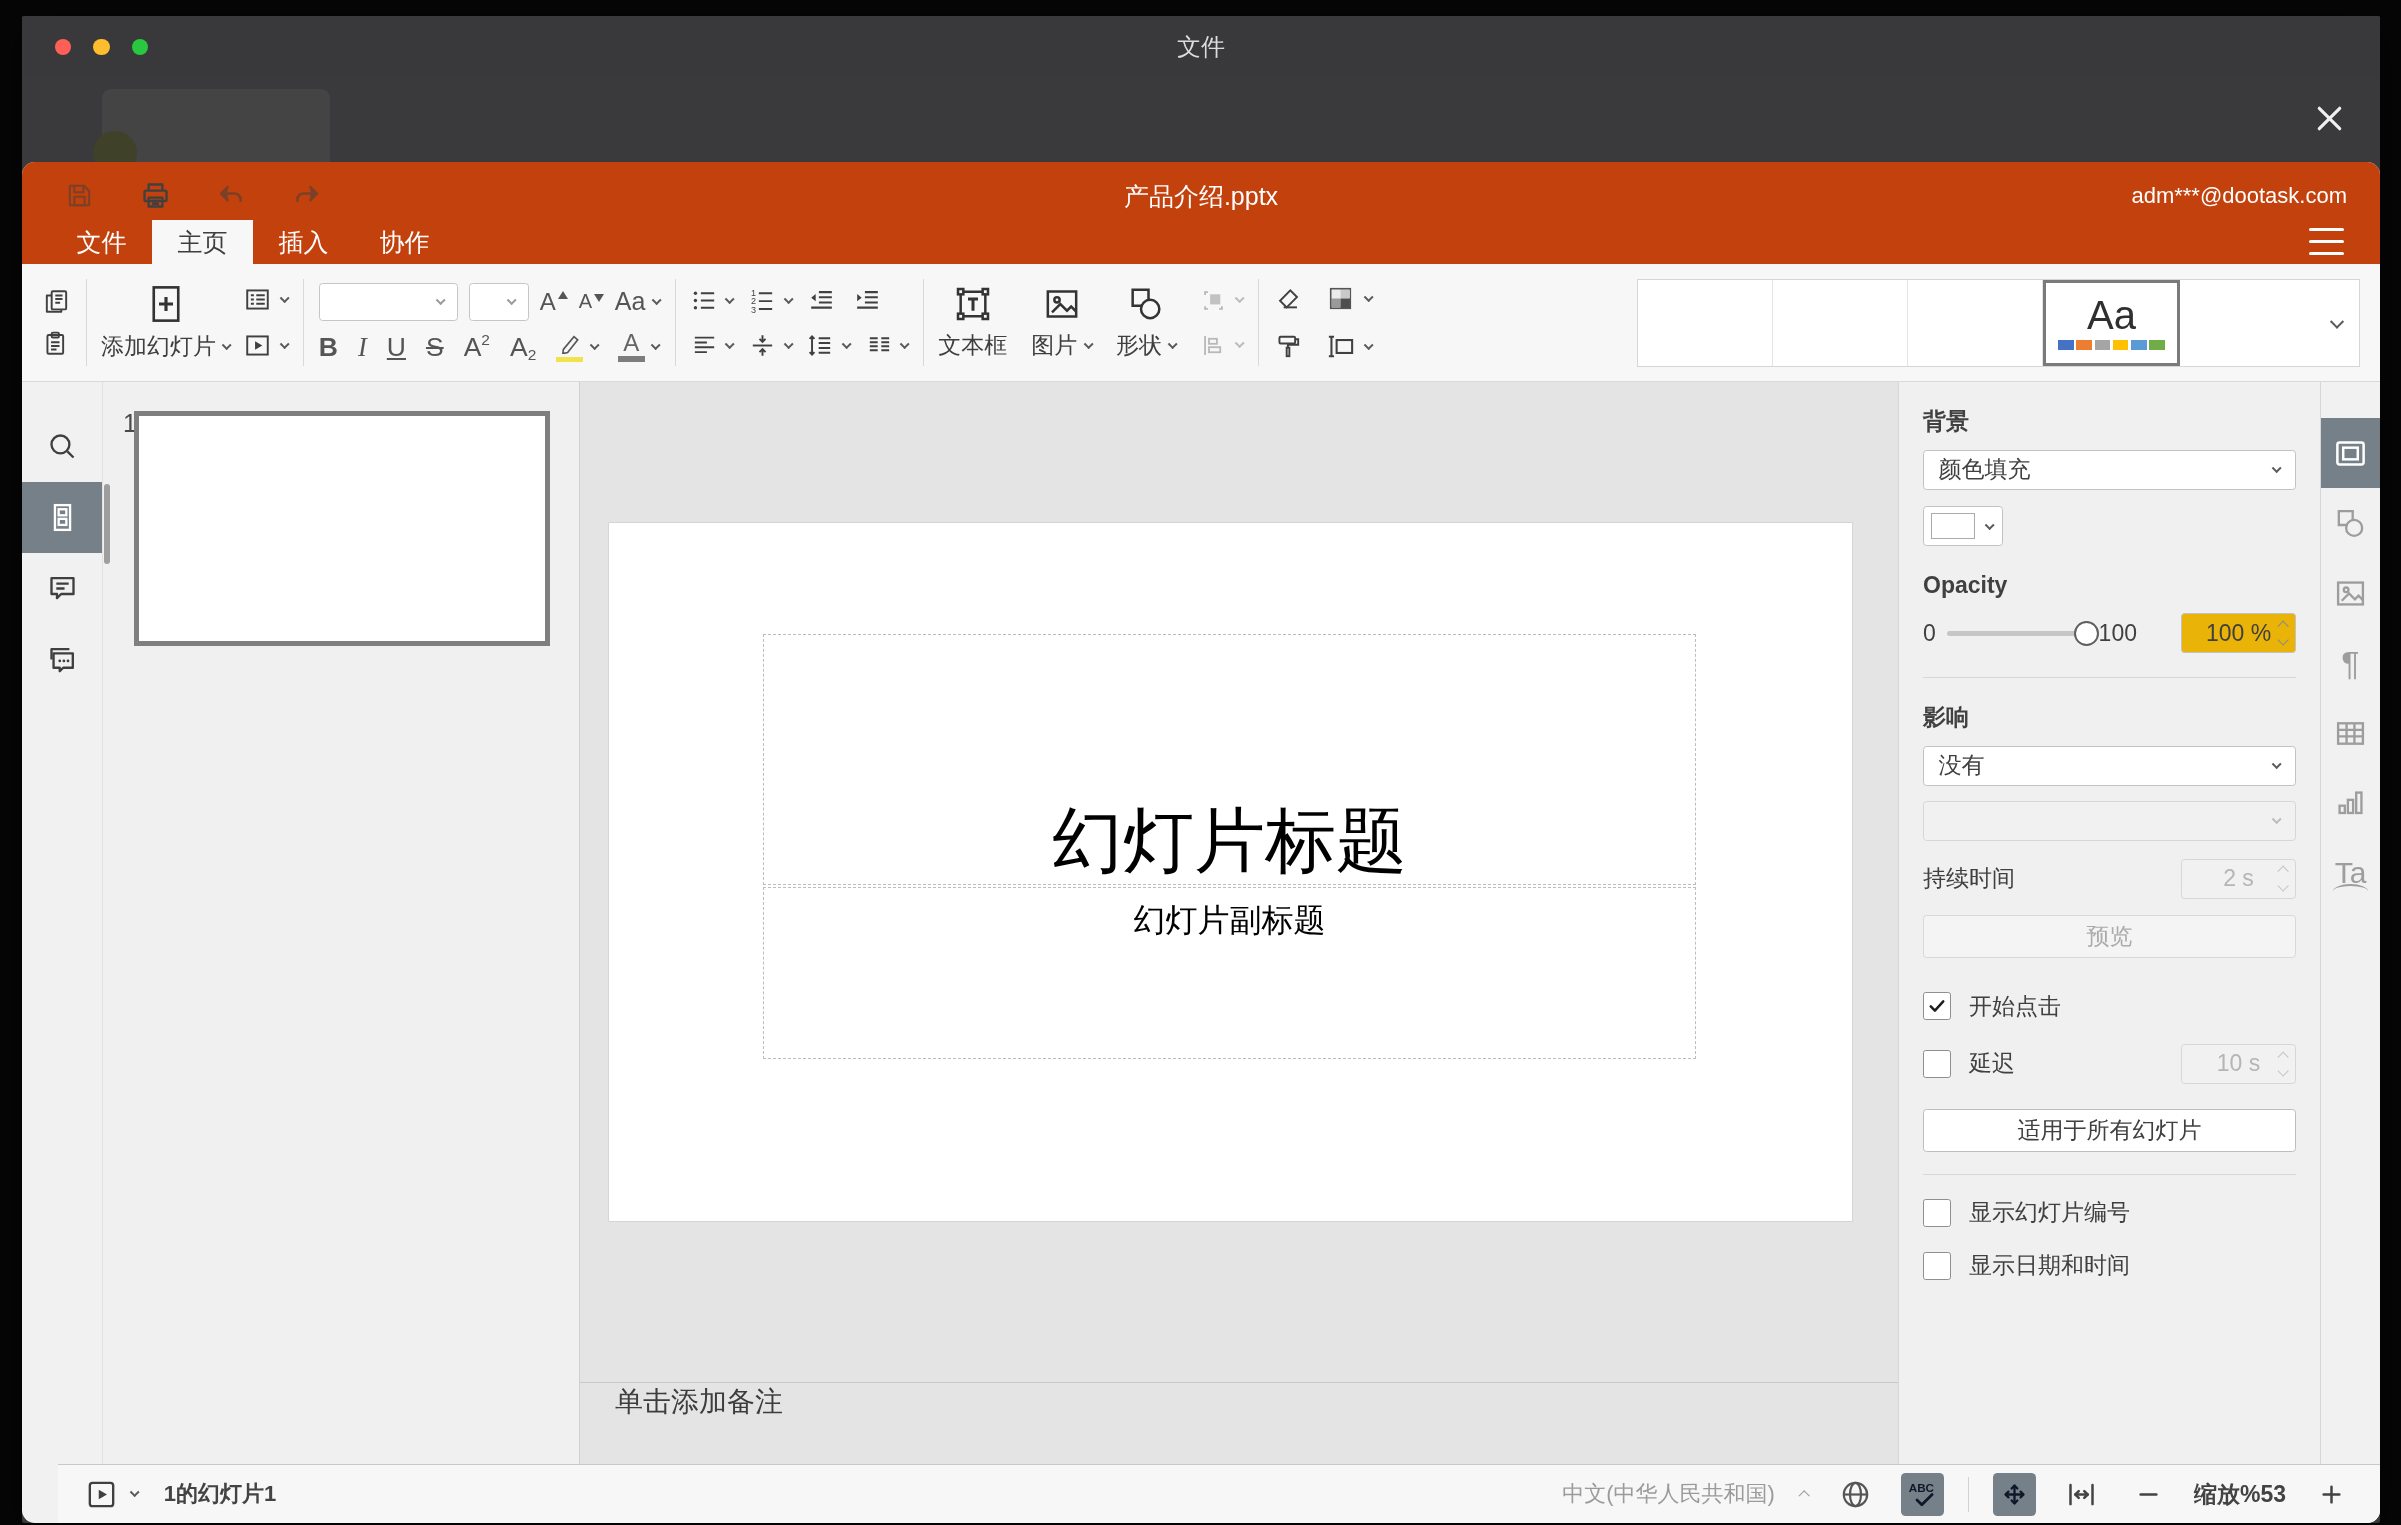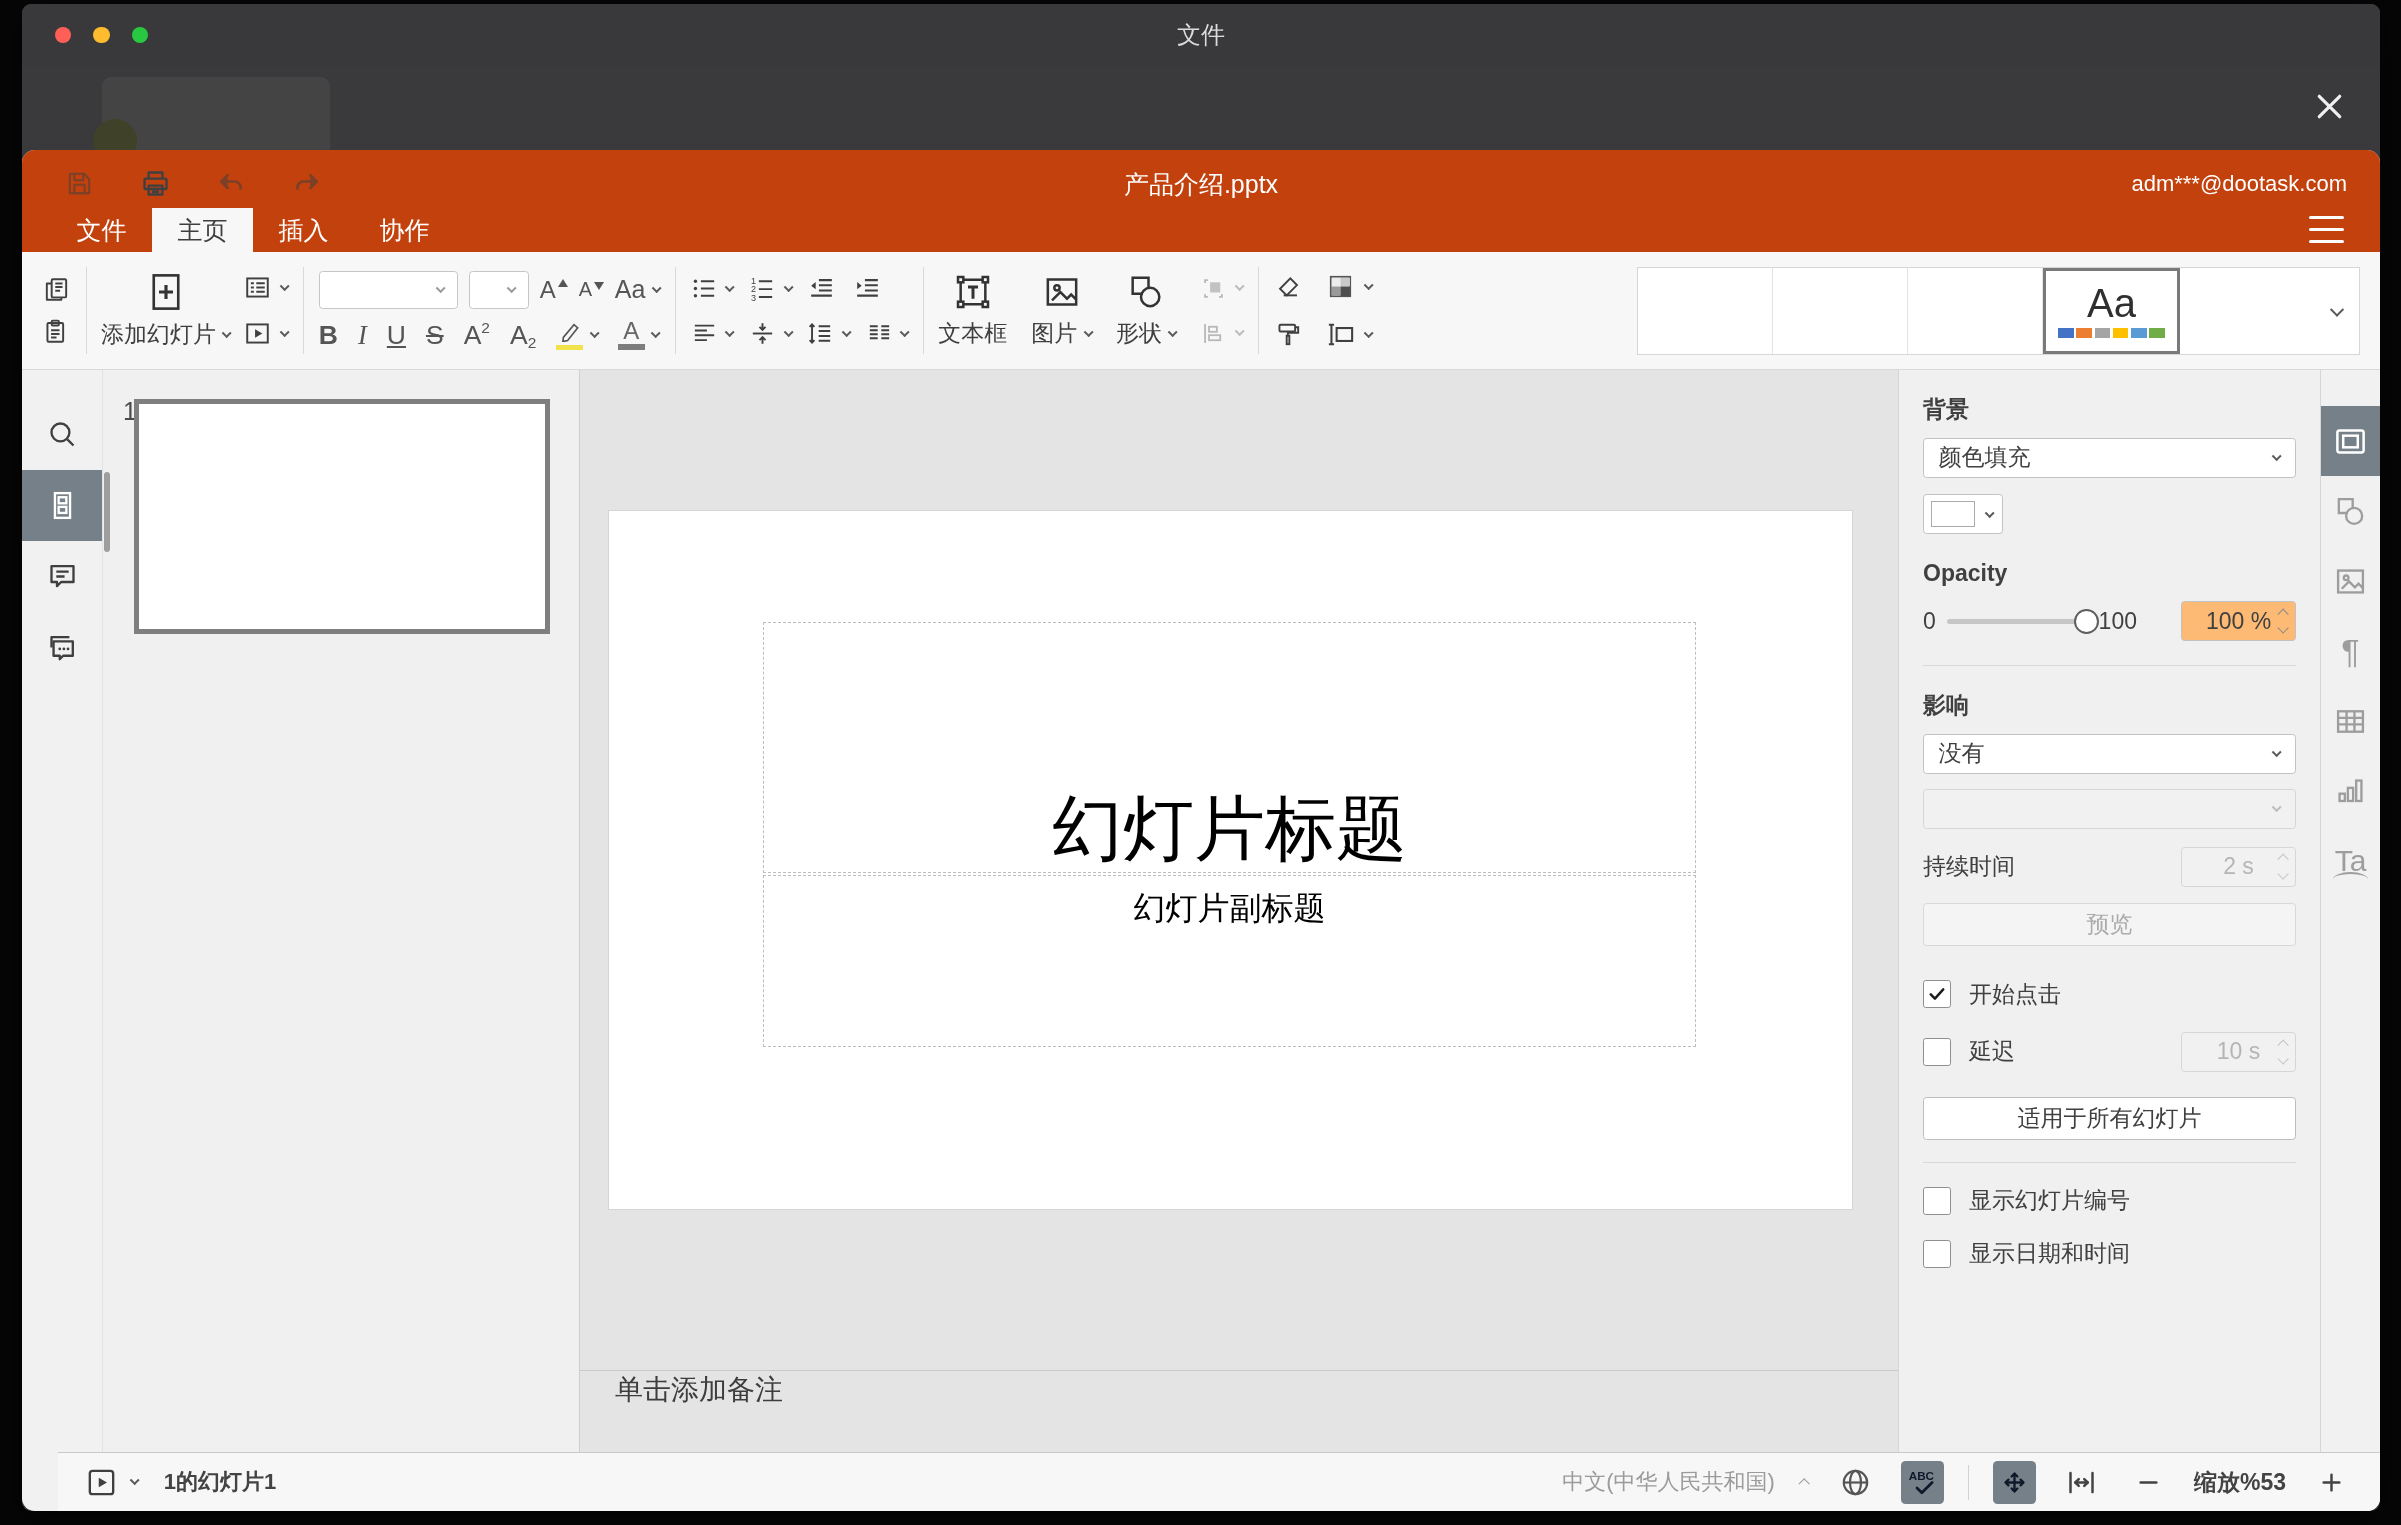--- a/index.html
+++ b/index.html
@@ -1,19 +1,19 @@
 <!DOCTYPE html>
 <html style="font-size:14.6px"><head>
 <meta charset="utf-8">
 <style>
   html,body{margin:0;padding:0;background:#000;}
   body{font-family:"Liberation Sans","DejaVu Sans",sans-serif;-webkit-font-smoothing:antialiased;}
   *{box-sizing:border-box;}
   .screen{position:relative;width:2401px;height:1526px;background:#060606;overflow:hidden;}
-  .window{position:absolute;left:22px;top:4px;width:2358px;height:1507px;border-radius:9px;overflow:hidden;background:#3a3a3c;box-shadow:0 9px 36px rgba(0,0,0,.6);}
+  .window{position:absolute;left:22px;top:16px;width:2358px;height:1507px;border-radius:2px;overflow:hidden;background:#3a3a3c;box-shadow:0 9px 36px rgba(0,0,0,.6);}
 
   
   .titlebar{height:62px;background:#39393b;display:flex;align-items:center;position:relative;}
   .lights{position:absolute;left:33px;top:0;height:100%;display:flex;align-items:center;gap:22px;}
   .light{width:16.4px;height:16.4px;border-radius:50%;}
   .light.red{background:#ff5f57;}.light.yellow{background:#febc2e;}.light.green{background:#28c840;}
   .tb-title{flex:1;text-align:center;color:#dcdcdc;font-size:24px;}
 
   
   .darkzone{height:84px;position:relative;background:#3a3a3c;}
@@ -95,21 +95,21 @@
   
   .rpanel{width:422px;background:#f0f0f0;border-left:0.9px solid #d6d6d6;padding:24px 24px 0;font-size:23px;color:#404040;flex:none;overflow:hidden;}
   .rp-label{font-weight:bold;margin-bottom:12.8px;}
   .rp-combo{height:40px;background:#fff;border:0.9px solid #c2c2c2;border-radius:3.6px;display:flex;align-items:center;justify-content:space-between;padding:0 14.6px;cursor:pointer;}
   .rp-combo.dis{background:#f1f1f1;color:#b5b5b5;border-color:#d6d6d6;cursor:default;}
   .swatch-btn{width:80px;height:40px;background:#fff;border:0.9px solid #c2c2c2;border-radius:3.6px;display:flex;align-items:center;padding:0 9px 0 7.3px;justify-content:space-between;margin-top:16.4px;cursor:pointer;}
   .swatch{width:44px;height:25.5px;background:#fff;border:0.9px solid #ababab;}
   .slider-row{display:flex;align-items:center;margin-top:14.6px;}
   .track{width:139px;height:5.5px;background:#c6c6c6;border-radius:2.7px;margin:0 12.8px 0 11px;position:relative;cursor:pointer;}
   .knob{position:absolute;right:-12.8px;top:-10px;width:25px;height:25px;border-radius:50%;background:#fff;border:2.3px solid #5f5f5f;}
-  .spin{width:115px;height:40px;background:#fdba74;border:0.9px solid #c2c2c2;border-radius:3.6px;display:flex;align-items:center;justify-content:center;position:relative;margin-left:auto;cursor:text;}
+  .spin{width:115px;height:40px;background:#eab308;border:0.9px solid #c2c2c2;border-radius:3.6px;display:flex;align-items:center;justify-content:center;position:relative;margin-left:auto;cursor:text;}
   .spin.dis{background:#f1f1f1;color:#b5b5b5;border-color:#d6d6d6;cursor:default;}
   .spin .arrows{position:absolute;right:8.2px;top:0;height:100%;display:flex;flex-direction:column;justify-content:center;gap:6.4px;}
   .spin .arrows i{width:8.2px;height:8.2px;border-right:1.8px solid #8a8a8a;border-bottom:1.8px solid #8a8a8a;display:block;}
   .spin.dis .arrows i{border-color:#c4c4c4;}
   .arr-up{transform:rotate(225deg);}
   .arr-down{transform:rotate(45deg);}
   .hdiv{height:0.9px;background:#d8d8d8;margin:24px 0;}
   .chk-row{display:flex;align-items:center;gap:18px;margin-top:22px;}
   .chk{width:28px;height:28px;background:#fff;border:1.8px solid #8f8f8f;border-radius:2.7px;display:flex;align-items:center;justify-content:center;flex:none;cursor:pointer;color:#1d1d1d;}
   .btn-wide{height:43px;background:#fff;border:0.9px solid #bdbdbd;border-radius:3.6px;display:flex;align-items:center;justify-content:center;margin-top:25.5px;cursor:pointer;}

